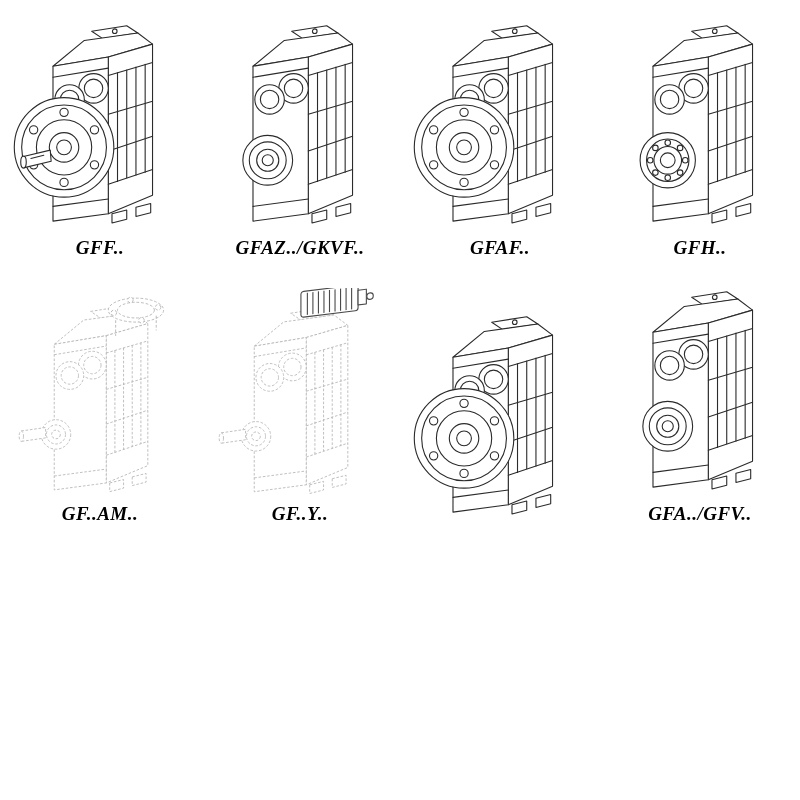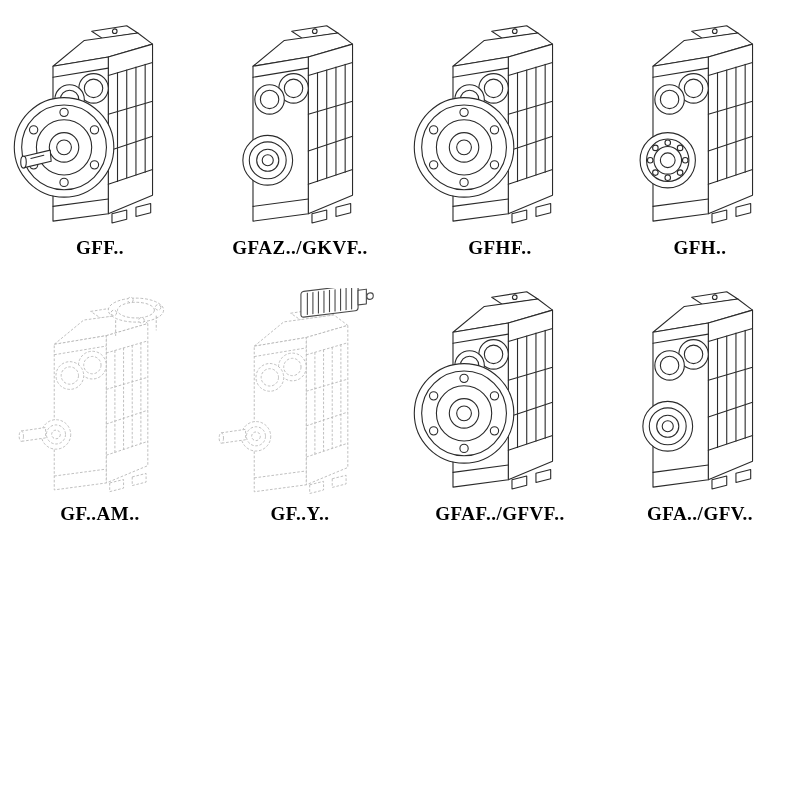--- a/index.html
+++ b/index.html
@@ -3,20 +3,21 @@
 <meta charset="utf-8">
 <style>
   html,body{margin:0;padding:0;background:#ffffff;}
   .page{
     width:800px;height:800px;background:#fff;
     display:grid;
     grid-template-columns:repeat(4,1fr);
     grid-template-rows:repeat(3,1fr);
     font-family:"Liberation Serif",serif;
     overflow:hidden;
+    font-style:italic;
   }
   .cell{
     margin:0;display:flex;flex-direction:column;
     align-items:center;justify-content:flex-end;
     padding:4px 2px 8px;box-sizing:border-box;
   }
   .cell.boxed{outline:1px solid #b9b9b9;outline-offset:-2px;}
   .drawing{width:178px;height:212px;display:block;}
   .model-label{
     font-family:"Liberation Serif",serif;
@@ -190,21 +191,21 @@
 
 
   <figure class="cell">
     <svg class="drawing" viewBox="0 0 190 230">
       <g class="u-solid">
         <use href="#sym-housing"></use>
           <use href="#sym-bores"></use>
           <use href="#sym-flange"></use>
       </g>
     </svg>
-    <figcaption class="model-label">GFHF..</figcaption>
+    <figcaption class="model-label">GFAF..</figcaption>
   </figure>
 
   <figure class="cell">
     <svg class="drawing" viewBox="0 0 190 230">
       <g class="u-solid">
         <use href="#sym-housing"></use>
           <use href="#sym-bores"></use>
           <use href="#sym-bearing"></use>
       </g>
     </svg>
@@ -243,21 +244,20 @@
   </figure>
 
   <figure class="cell">
     <svg class="drawing" viewBox="0 0 190 230">
       <g class="u-solid">
         <use href="#sym-housing"></use>
           <use href="#sym-bores"></use>
           <use href="#sym-flange"></use>
       </g>
     </svg>
-    <figcaption class="model-label">GFAF../GFVF..</figcaption>
   </figure>
 
   <figure class="cell">
     <svg class="drawing" viewBox="0 0 190 230">
       <g class="u-solid">
         <use href="#sym-housing"></use>
           <use href="#sym-bores"></use>
           <use href="#sym-hollow"></use>
       </g>
     </svg>

